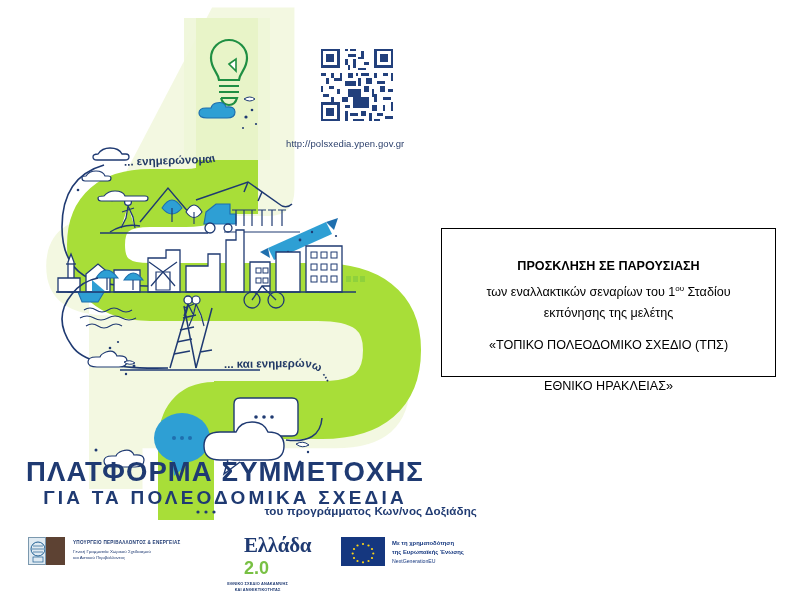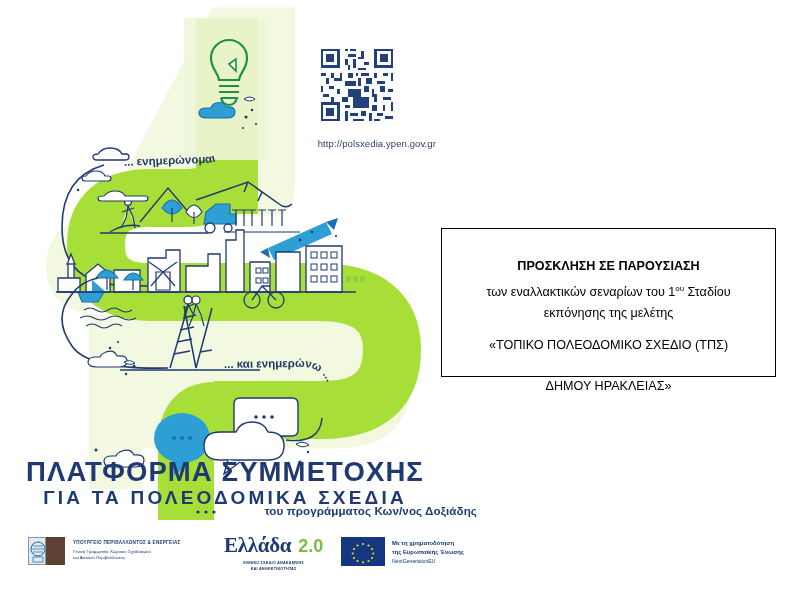--- a/index.html
+++ b/index.html
@@ -12,21 +12,21 @@
   }
   #stage{position:absolute;inset:0;width:786px;height:595px;}
 
   
   .poster{position:absolute;left:0;top:0;width:450px;height:595px;}
   .poster svg{position:absolute;left:0;top:0;}
 
   
   .qr-wrap{position:absolute;left:318px;top:46px;width:78px;height:78px;
     background:#fff;border-radius:9px;}
-  .qr-url{position:absolute;left:286px;top:138px;width:150px;text-align:right;
+  .qr-url{position:absolute;left:286px;top:138px;width:150px;text-align:left;
     font-size:9.5px;color:#2b3f6b;letter-spacing:.1px;
     font-family:"Liberation Sans", sans-serif;}
 
   
   .wordmark{position:absolute;left:0;top:458px;width:450px;}
   .wm1{font-size:27.5px;font-weight:bold;color:#1f3a72;letter-spacing:1.1px;
        text-align:center;line-height:1;white-space:nowrap;}
   .wm2{font-size:19px;font-weight:bold;color:#1f3a72;letter-spacing:3.2px;
        text-align:center;line-height:1.25;white-space:nowrap;}
   .wm3{position:absolute;left:0;top:504px;width:434px;text-align:right;
@@ -42,24 +42,24 @@
   .ypen-mark .m1{width:18px;height:28px;background:#dfeaf2;border:1px solid #7b98ae;
      box-sizing:border-box;position:relative;overflow:hidden;}
   .ypen-mark .m2{width:19px;height:28px;background:#5d4233;}
   .ypen-txt{margin-left:8px;}
   .ypen-l1{font-size:4.6px;font-weight:bold;color:#1f3a72;letter-spacing:.25px;
     white-space:nowrap;}
   .ypen-l2{font-size:4.4px;color:#1f3a72;margin-top:3.5px;line-height:1.45;
     white-space:nowrap;}
 
   .logo-ellada{position:absolute;left:196px;top:2px;text-align:center;}
-  .ell-row{display:flex;align-items:baseline;justify-content:center;}
+  .ell-row{display:flex;align-items:baseline;justify-content:center;flex-direction:column;}
   .ell-word{font-size:21px;font-weight:bold;color:#1f3a72;letter-spacing:-.3px;
     font-family:"Liberation Serif", serif;}
-  .ell-num{font-size:18px;font-weight:bold;color:#78c043;margin-left:7px;}
+  .ell-num{font-size:18px;font-weight:bold;color:#78c043;margin-left:20px;}
   .ell-sub{font-size:3.9px;font-weight:bold;color:#1f3a72;letter-spacing:.15px;
     line-height:1.5;margin-top:2px;}
 
   .logo-eu{position:absolute;left:313px;top:6px;display:flex;align-items:center;}
   .eu-flag{width:44px;height:29px;background:#15377f;position:relative;}
   .eu-txt{margin-left:7px;}
   .eu-l1{font-size:5.9px;font-weight:bold;color:#15377f;line-height:1.5;white-space:nowrap;}
   .eu-l2{font-size:5.2px;color:#15377f;margin-top:2px;white-space:nowrap;}
 
   
@@ -538,16 +538,16 @@
         </div>
       </div>
     </div>
   </div>
 
   <div class="invite-box">
     <div class="inv-line b inv-l1">ΠΡΟΣΚΛΗΣΗ ΣΕ ΠΑΡΟΥΣΙΑΣΗ</div>
     <div class="inv-line inv-l2"><span>των εναλλακτικών σεναρίων του 1</span><span class="sup">ου</span><span> Σταδίου</span></div>
     <div class="inv-line inv-l3">εκπόνησης της μελέτης</div>
     <div class="inv-line inv-l4">«ΤΟΠΙΚΟ ΠΟΛΕΟΔΟΜΙΚΟ ΣΧΕΔΙΟ (ΤΠΣ)</div>
-    <div class="inv-line">ΔΗΜΟΥ ΗΡΑΚΛΕΙΑΣ»</div>
+    <div class="inv-line">ΕΘΝΙΚΟ ΗΡΑΚΛΕΙΑΣ»</div>
   </div>
 
 </div>
 
 </body></html>

